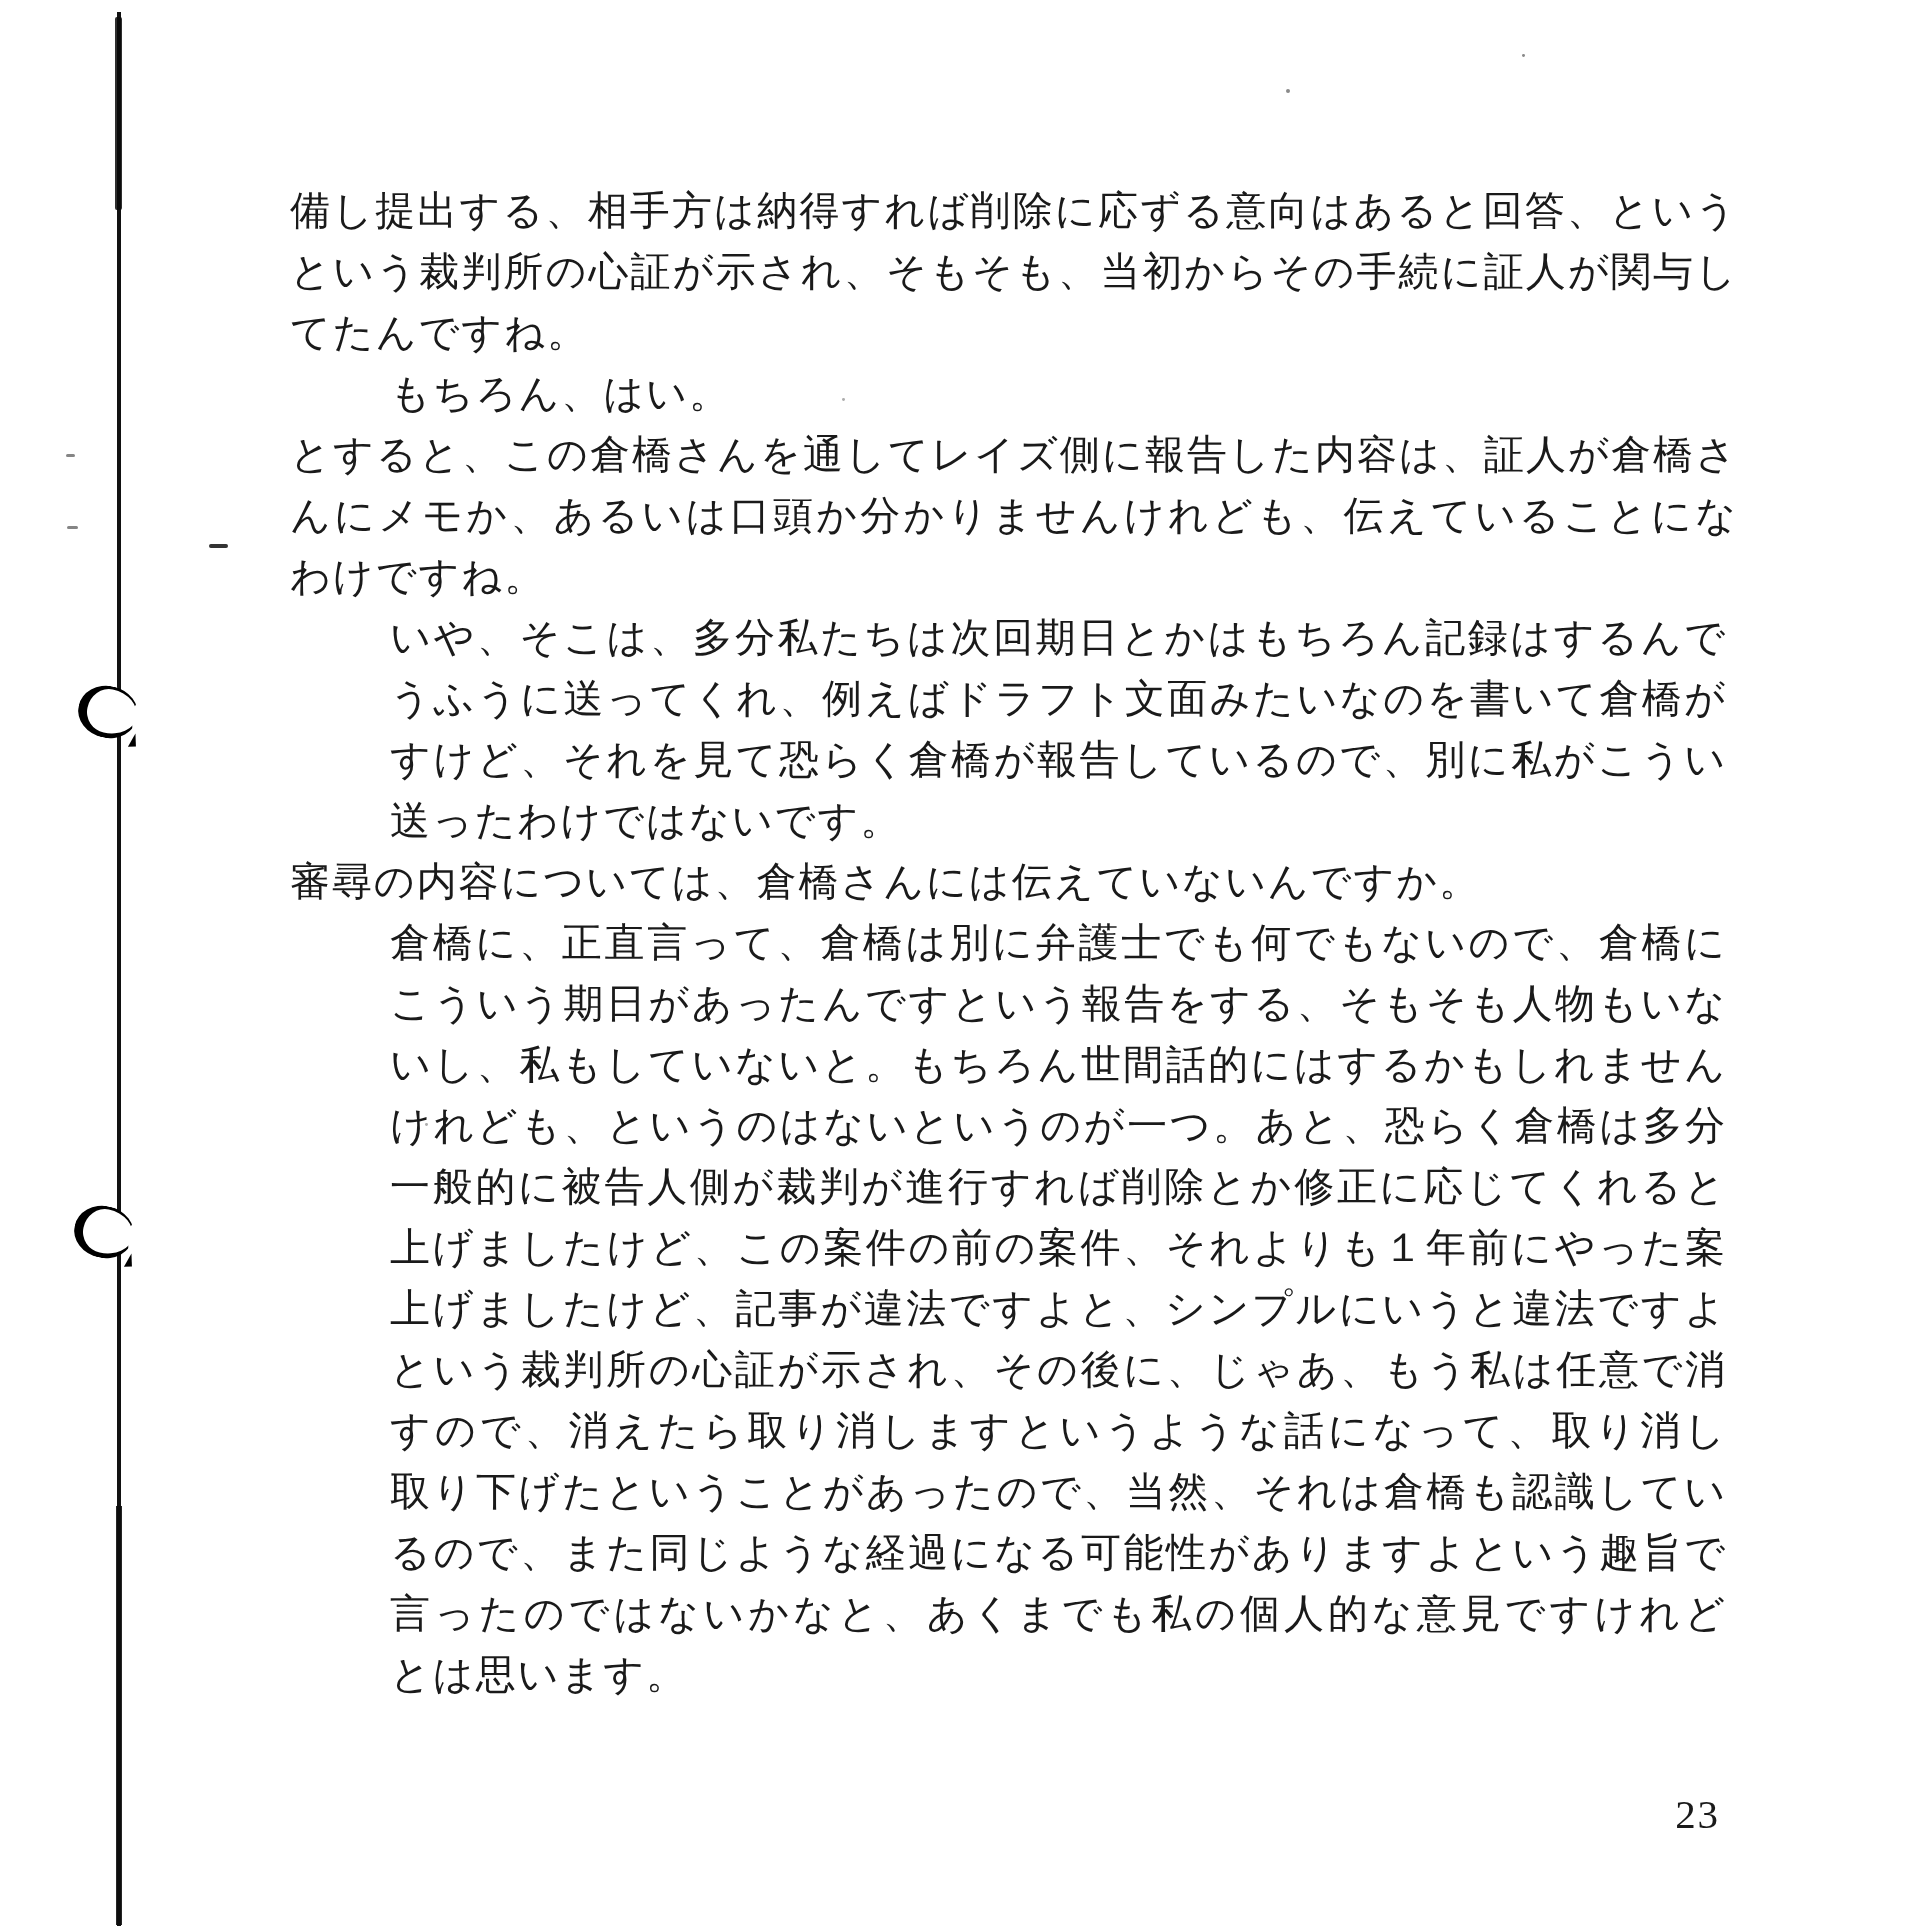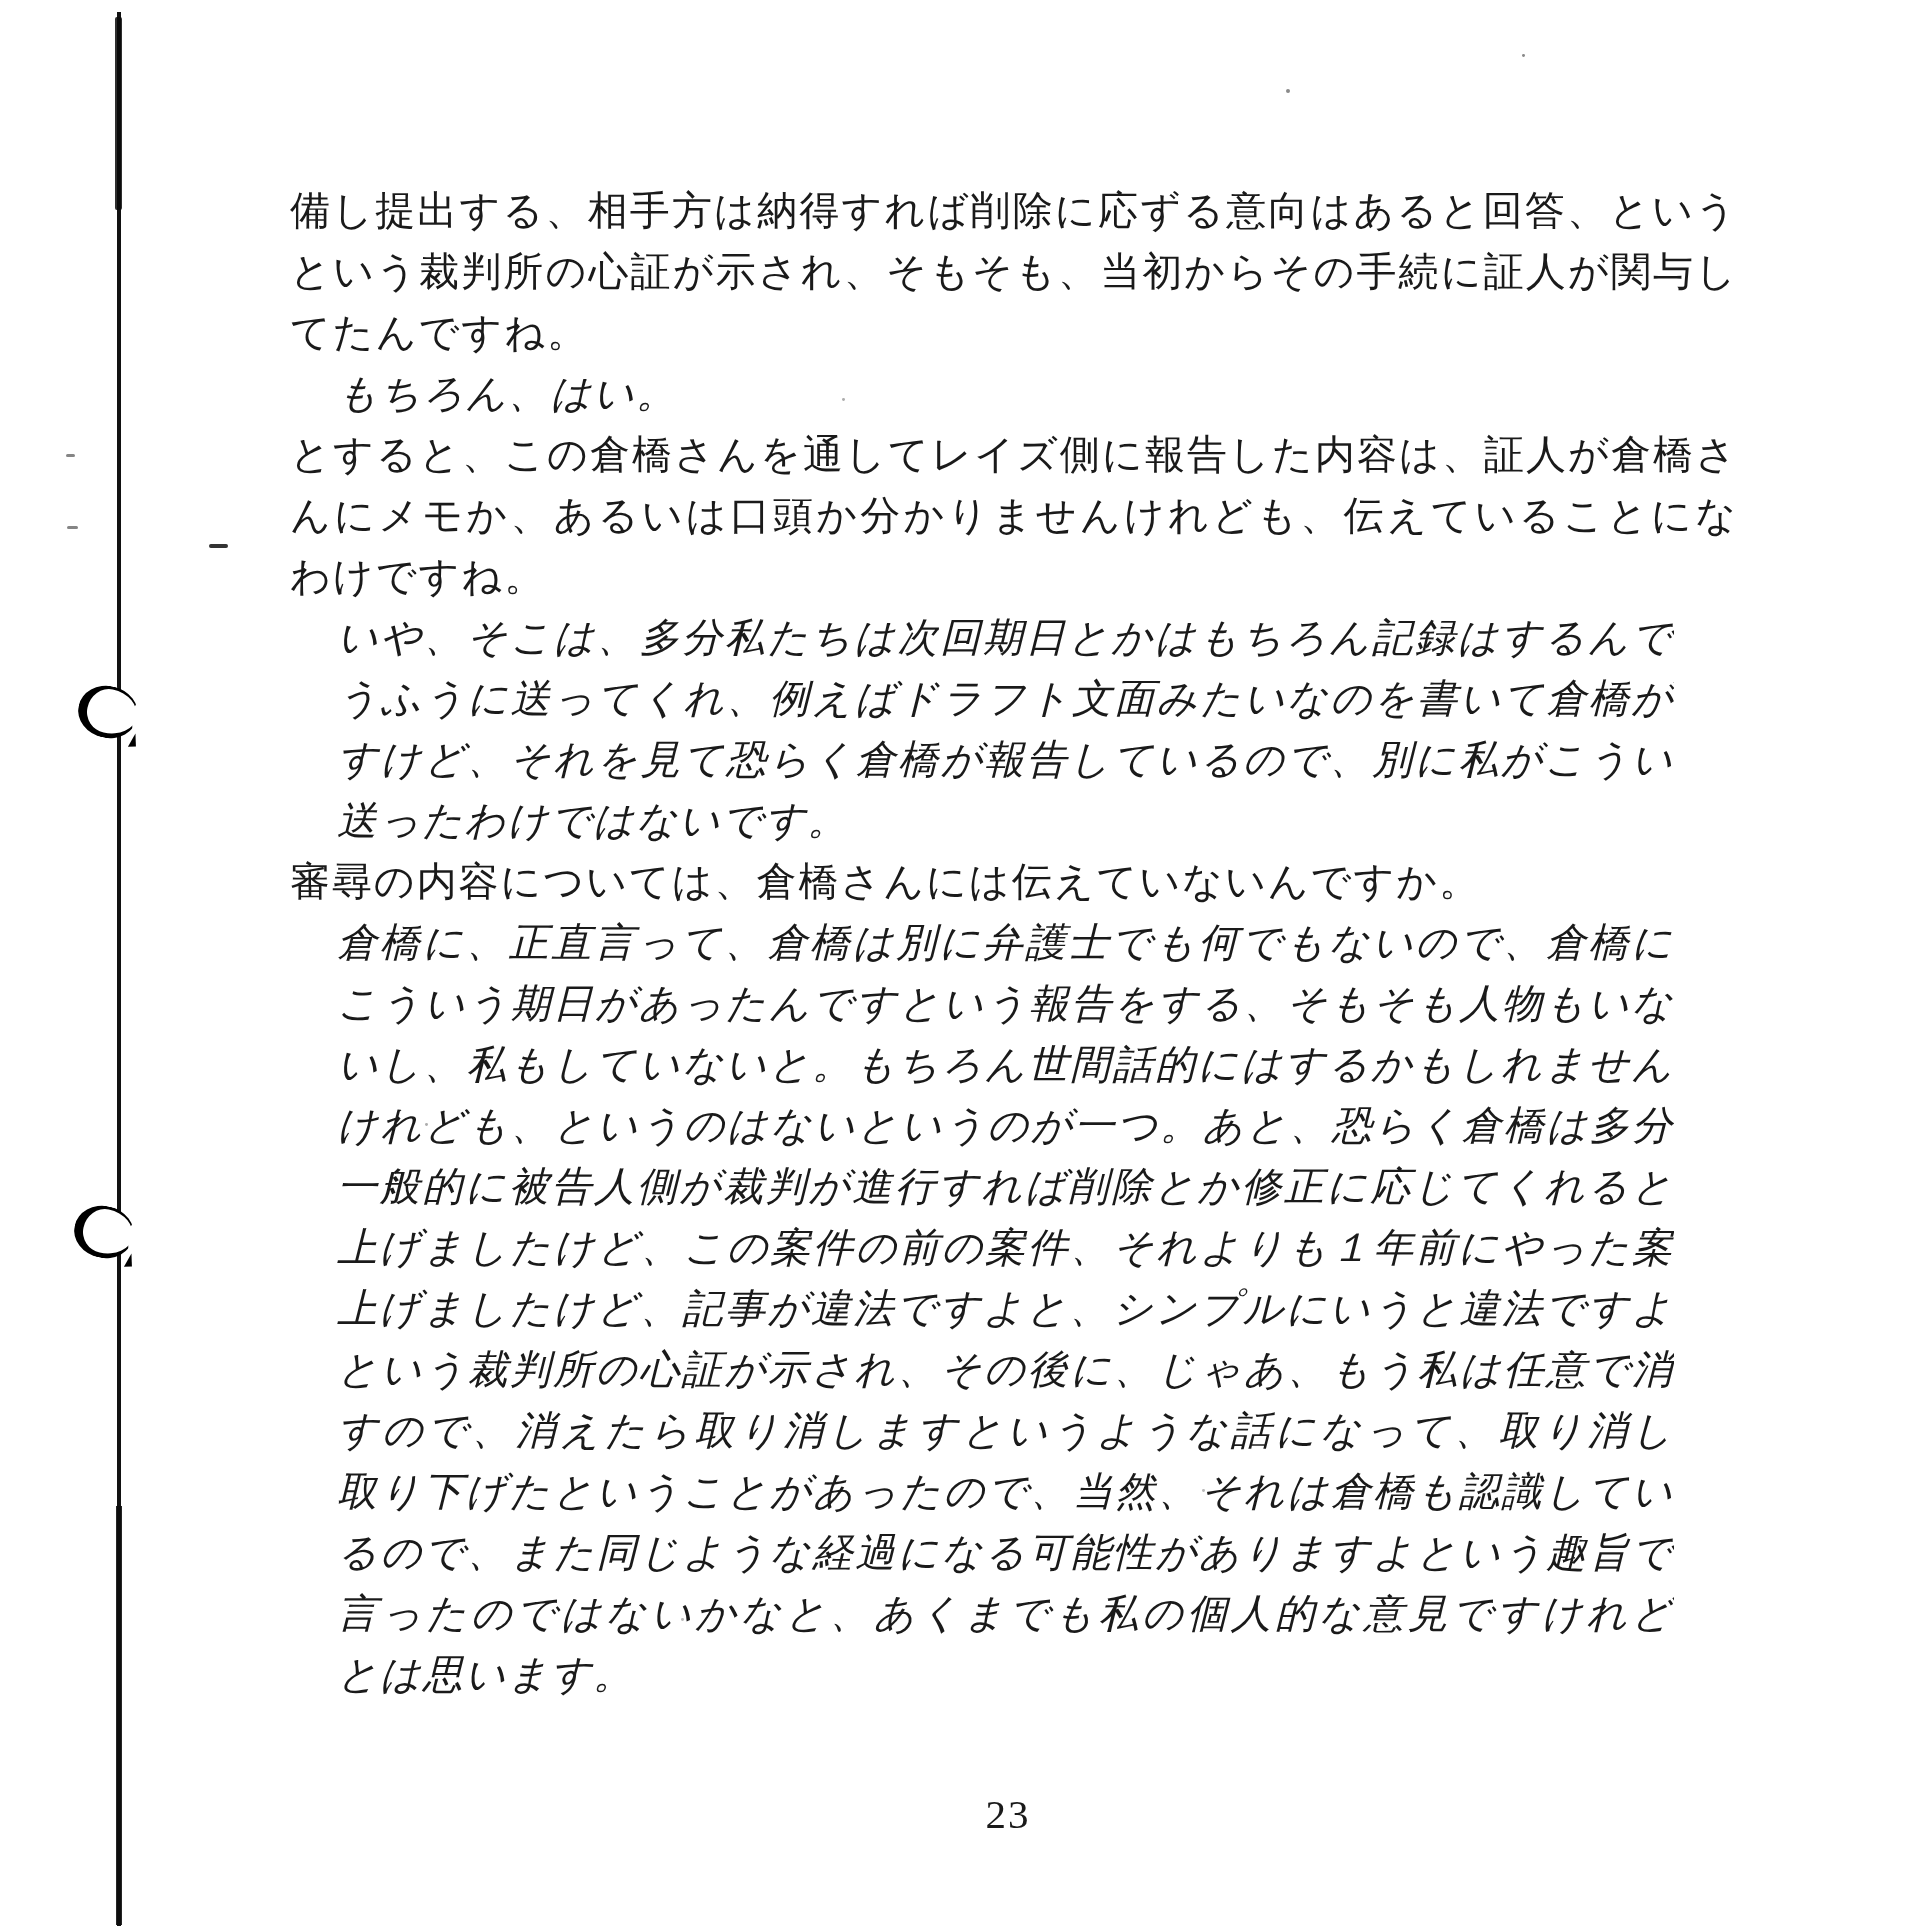--- a/index.html
+++ b/index.html
@@ -47,25 +47,25 @@
     position:absolute;left:290px;top:180px;width:1448px;
     font-size:40px;line-height:61px;letter-spacing:1.9px;
   }
   .line{white-space:nowrap;}
   .line.fill{
     white-space:normal;
     text-align:justify;
     text-align-last:justify;
     overflow:hidden;height:61px;
   }
-  .line.indent{margin-left:47px;font-style:italic;}
+  .line.indent{margin-left:100px;}
   .line.indent.fill{width:1337px;}
   .page-number{
-    position:absolute;left:284px;top:1790px;width:1448px;
-    text-align:center;font-size:41px;letter-spacing:1.9px;
+    position:absolute;left:272px;top:1790px;width:1448px;
+    text-align:right;font-size:41px;letter-spacing:1.9px;
   }
   
   .dash{position:absolute;background:#333;border-radius:1.9px;}
   .speck{position:absolute;background:#8a8a8a;border-radius:50%;}
 </style>
 </head>
 <body>
 
 <div class="page">
 

